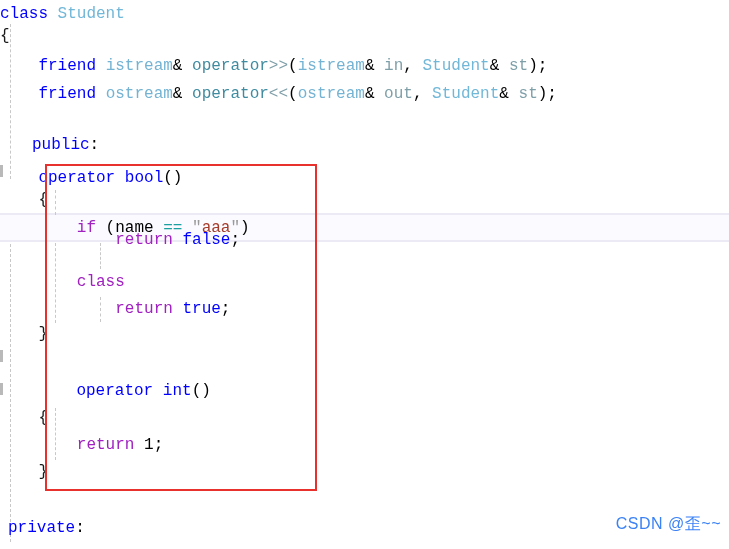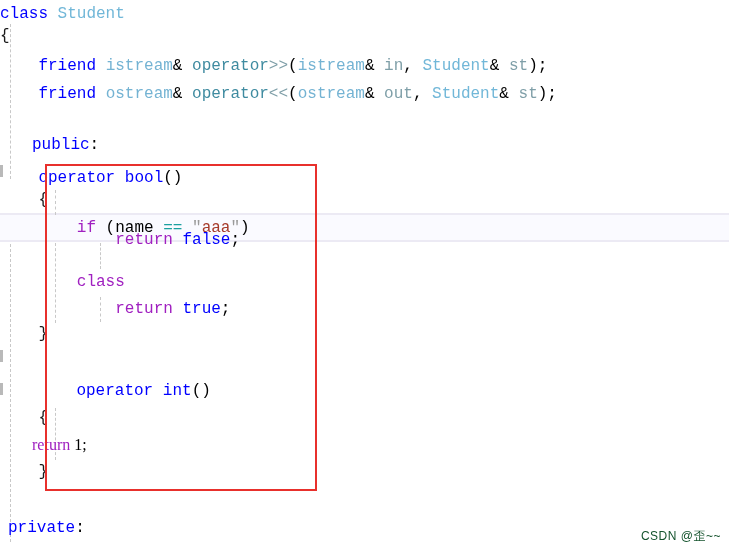--- a/index.html
+++ b/index.html
@@ -87,24 +87,24 @@
   .t-compare   { color: #1aa0a0; }
   .t-string    { color: #a63a2a; margin-top: 12px; }
   .t-quote     { color: #9a9a9a; }
   .t-num       { color: #000000; }
   .t-brace     { color: #1a1a1a; }
 
   
   .watermark {
     position: absolute;
     right: 8px;
-    bottom: 4px;
+    bottom: 14px;
     font-family: "Liberation Sans", sans-serif;
-    font-size: 12px;
-    color: #14532d;
+    font-size: 16px;
+    color: #3b82f6;
     letter-spacing: 0.5px;
     z-index: 5;
     white-space: pre;
   }
 </style>
 </head>
 <body>
 
 <div id="editor">
 
@@ -134,21 +134,21 @@
       <div class="code-line" style="top: 131px; margin-left: 32px;"><span class="seg t-keyword">public</span><span class="seg t-punct">:</span></div>
       <div class="code-line" style="top: 164px;"><span class="seg t-plain">    </span><span class="seg t-keyword">operator </span><span class="seg t-keyword">bool</span><span class="seg t-punct">()</span></div>
       <div class="code-line" style="top: 186px;"><span class="seg t-plain">    </span><span class="seg t-brace">{</span></div>
       <div class="code-line" style="top: 214px;"><span class="seg t-plain">        </span><span class="seg t-ctrl">if</span><span class="seg t-punct"> (</span><span class="seg t-plain">name</span><span class="seg t-plain"> </span><span class="seg t-compare">==</span><span class="seg t-plain"> </span><span class="seg t-quote">"</span><span class="seg t-string">aaa</span><span class="seg t-quote">"</span><span class="seg t-punct">)</span></div>
       <div class="code-line" style="top: 226px;"><span class="seg t-plain">            </span><span class="seg t-ctrl">return </span><span class="seg t-keyword">false</span><span class="seg t-punct">;</span></div>
       <div class="code-line" style="top: 268px;"><span class="seg t-plain">        </span><span class="seg t-ctrl">class</span></div>
       <div class="code-line" style="top: 295px;"><span class="seg t-plain">            </span><span class="seg t-ctrl">return </span><span class="seg t-keyword">true</span><span class="seg t-punct">;</span></div>
       <div class="code-line" style="top: 320px;"><span class="seg t-plain">    </span><span class="seg t-brace">}</span></div>
       <div class="code-line" style="top: 377px; margin-left: 38px;"><span class="seg t-plain">    </span><span class="seg t-keyword">operator </span><span class="seg t-keyword">int</span><span class="seg t-punct">()</span></div>
       <div class="code-line" style="top: 404px;"><span class="seg t-plain">    </span><span class="seg t-brace">{</span></div>
-      <div class="code-line" style="top: 431px; font-family: Liberation Serif, serif;"><span class="seg t-plain">        </span><span class="seg t-ctrl">return </span><span class="seg t-num">1</span><span class="seg t-punct">;</span></div>
+      <div class="code-line" style="top: 431px;"><span class="seg t-plain">        </span><span class="seg t-ctrl">return </span><span class="seg t-num">1</span><span class="seg t-punct">;</span></div>
       <div class="code-line" style="top: 458px;"><span class="seg t-plain">    </span><span class="seg t-brace">}</span></div>
       <div class="code-line" style="top: 514px; margin-left: 8px;"><span class="seg t-keyword">private</span><span class="seg t-punct">:</span></div>
     </div>
 
   <div class="annotation-box" style="left: 45px; top: 164px; width: 272px; height: 327px; border-color: rgb(232, 48, 44);"></div>
 
   <div class="watermark">CSDN @歪~~</div>
 
 </div>
 

